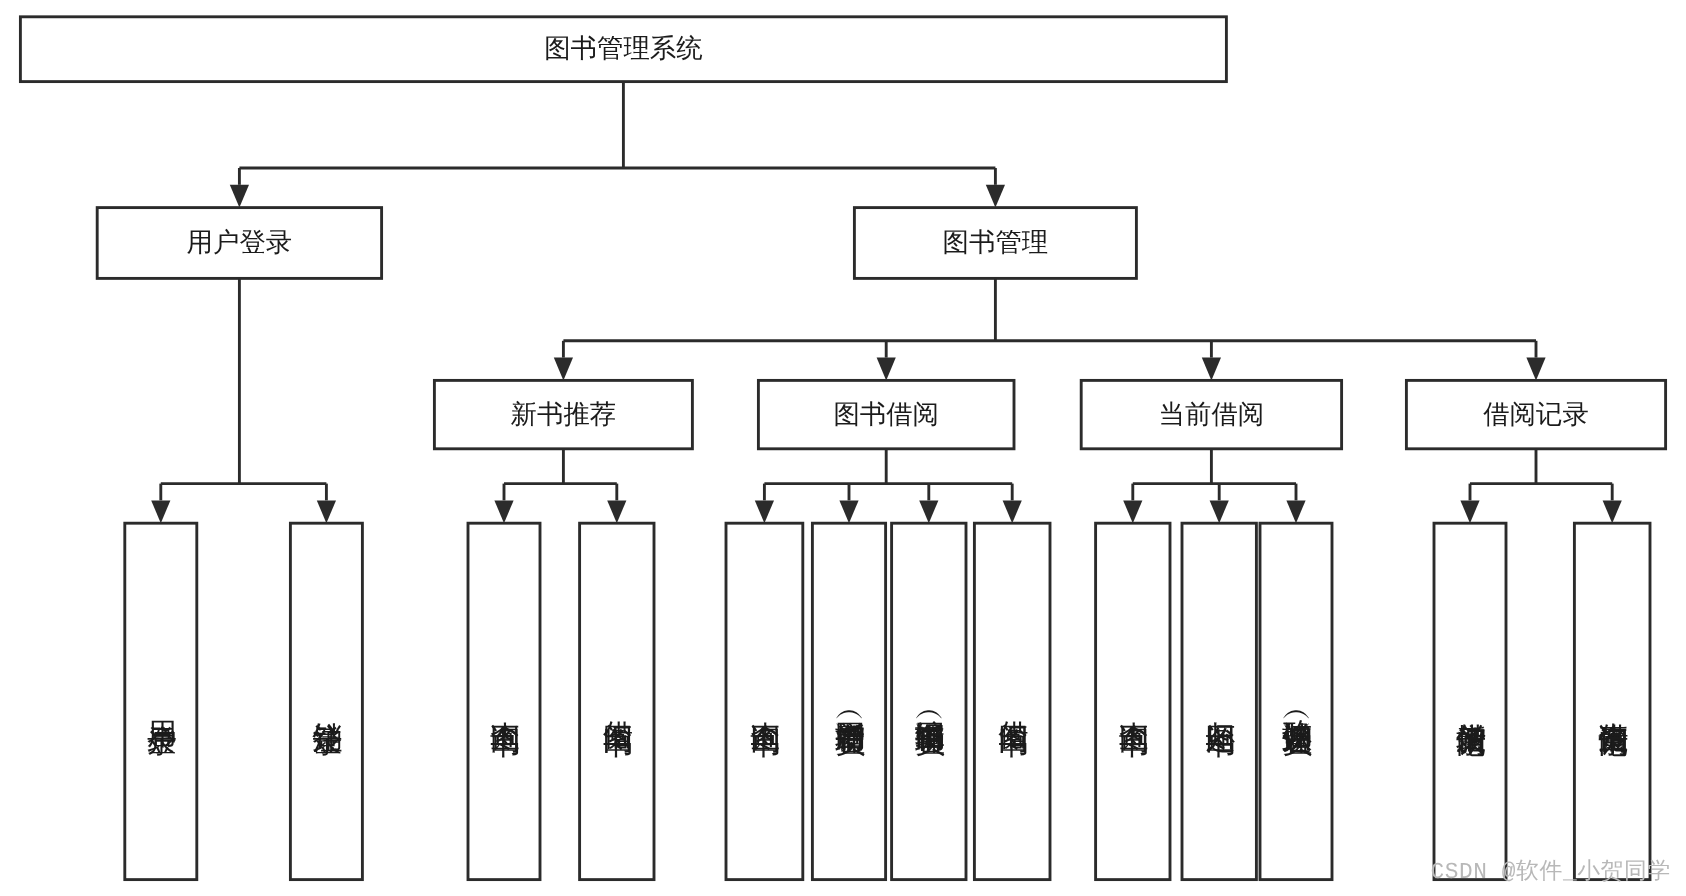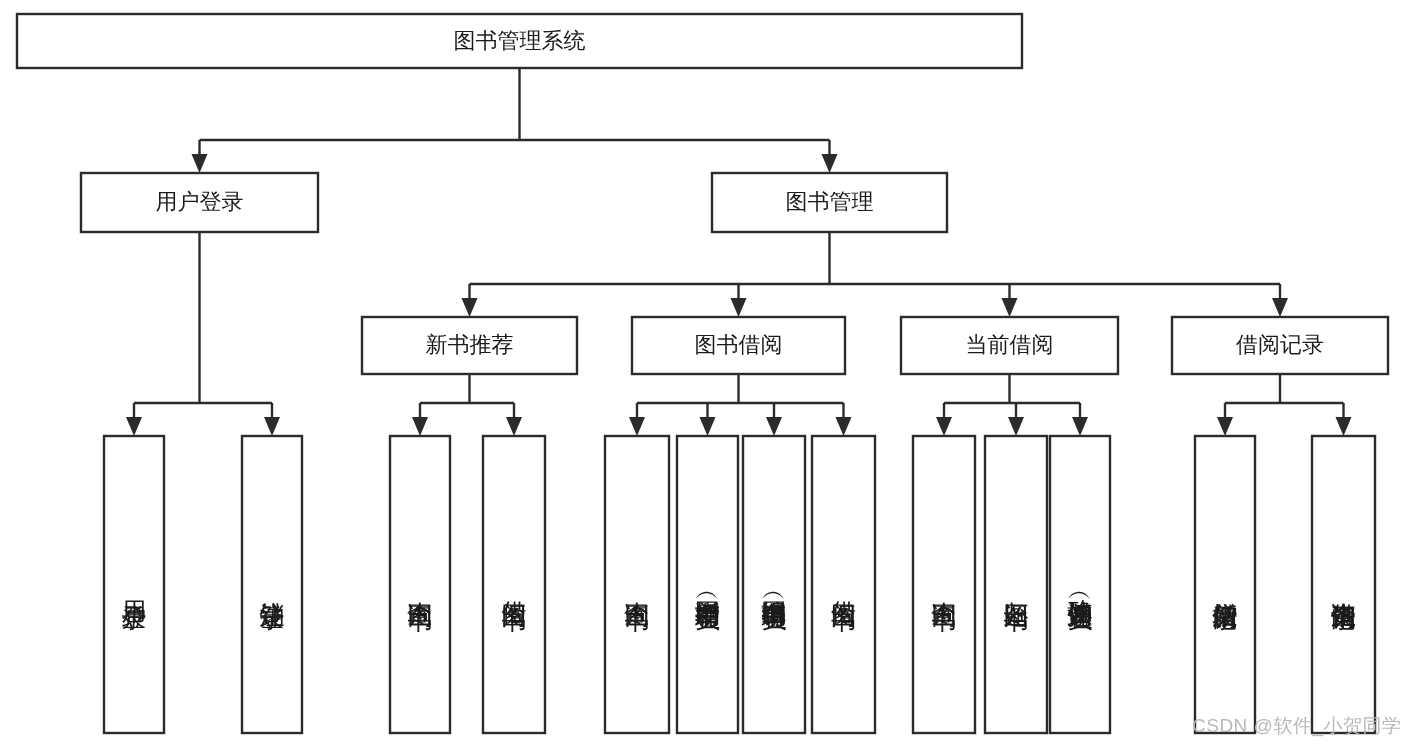--- a/index.html
+++ b/index.html
@@ -179,15 +179,15 @@
       <div class="leaf-text tall" style="left: 677px; top: 436px; width: 61px; height: 297px;">新增图书（管理员）</div>
       <div class="leaf-text tall" style="left: 743px; top: 436px; width: 62px; height: 297px;">编辑图书（管理员）</div>
       <div class="leaf-text" style="left: 812px; top: 436px; width: 63px; height: 297px;">借阅图书</div>
       <div class="leaf-text" style="left: 913px; top: 436px; width: 62px; height: 297px;">查询图书</div>
       <div class="leaf-text" style="left: 985px; top: 436px; width: 62px; height: 297px;">归还图书</div>
       <div class="leaf-text tall" style="left: 1050px; top: 436px; width: 60px; height: 297px;">确认归还（管理员）</div>
       <div class="leaf-text tall" style="left: 1195px; top: 436px; width: 60px; height: 297px;">新增借阅记录</div>
       <div class="leaf-text tall" style="left: 1312px; top: 436px; width: 63px; height: 297px;">查询借阅记录</div>
     </div>
 
-  <div class="watermark" style="left: 1192px; top: 713px;">CSDN @软件_小贺同学</div>
+  <div class="watermark" style="left: 1192px; top: 713px; font-family: Liberation Mono, monospace;">CSDN @软件_小贺同学</div>
 
 </div>
 
 </body></html>

